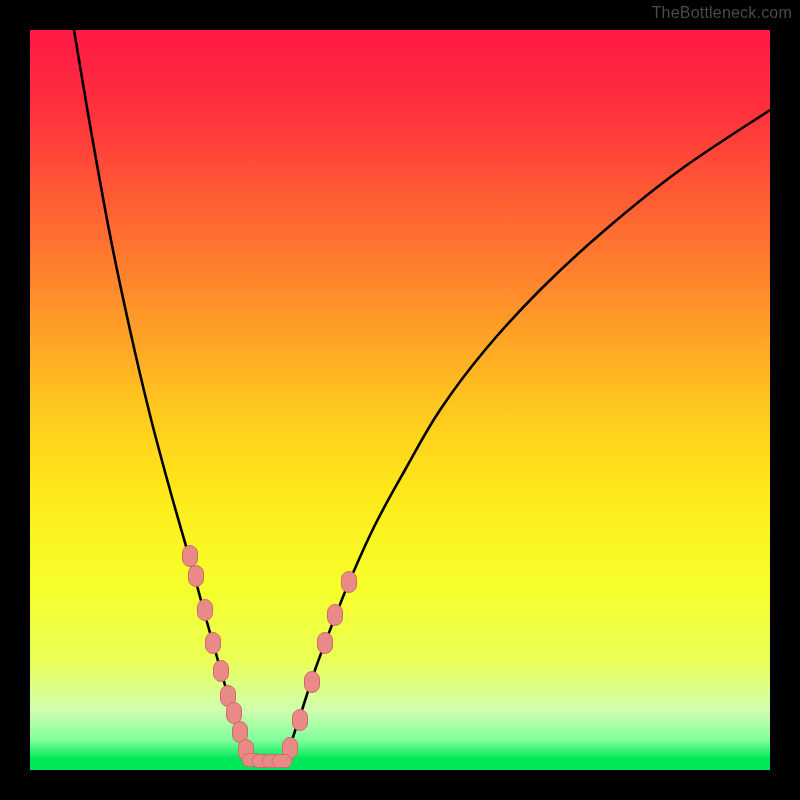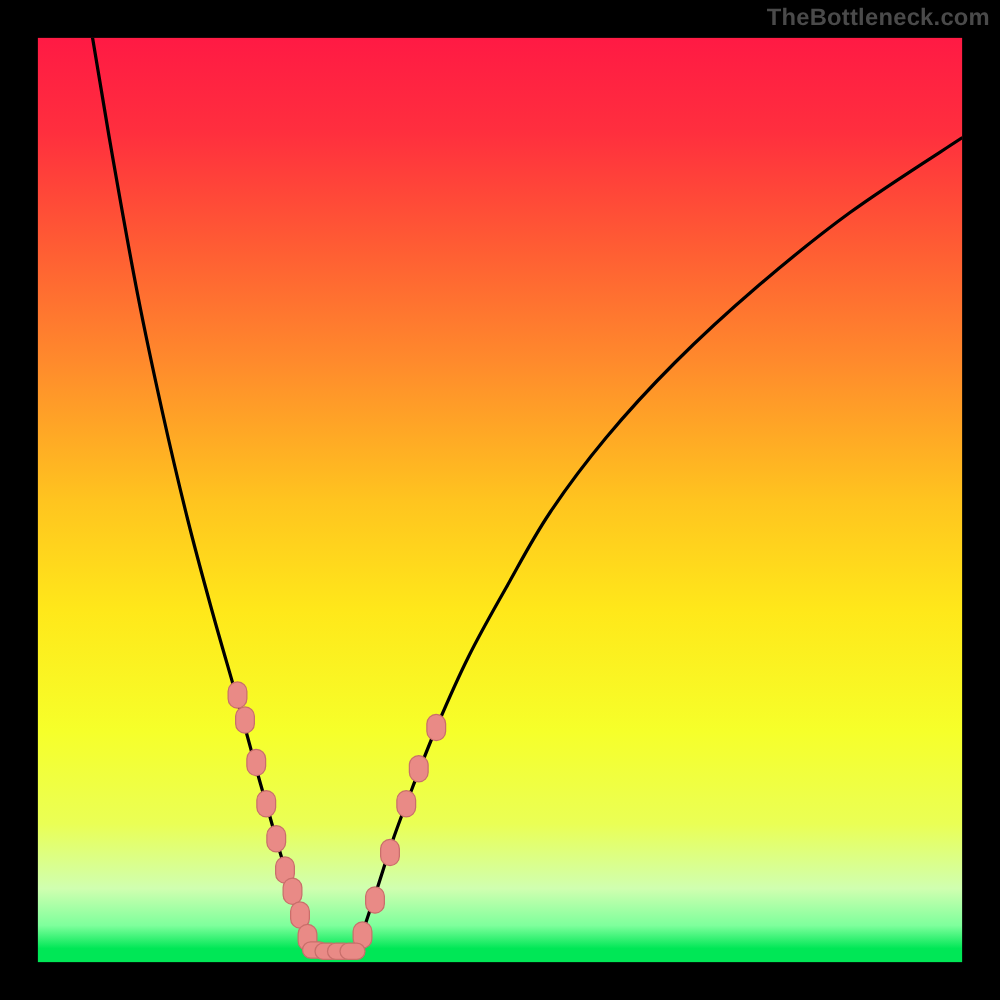--- a/index.html
+++ b/index.html
@@ -32,22 +32,22 @@
     left: 0;
     top: 0;
     width: 100%;
     height: 100%;
   }
   .watermark {
     position: absolute;
     top: 4px;
     right: 8px;
     color: #4a4a4a;
-    font-size: 19px;
-    font-weight: 700;
+    font-size: 16px;
+    font-weight: 400;
     letter-spacing: 0.2px;
   }
   svg.curves {
     position: absolute;
     left: 0;
     top: 0;
     width: 100%;
     height: 100%;
   }
 </style>

